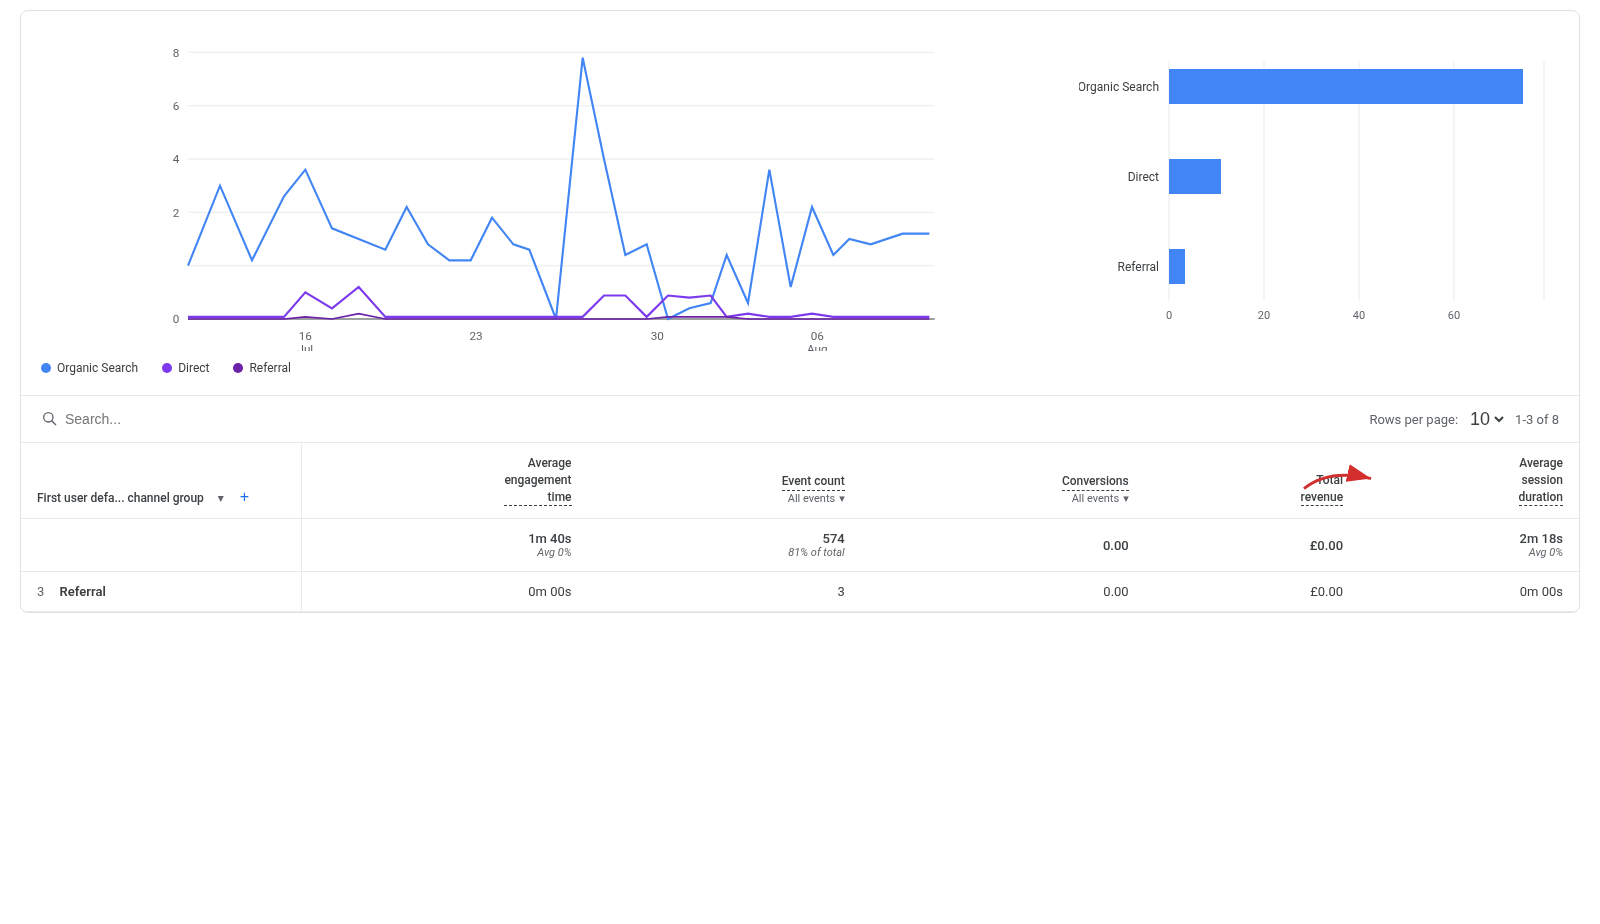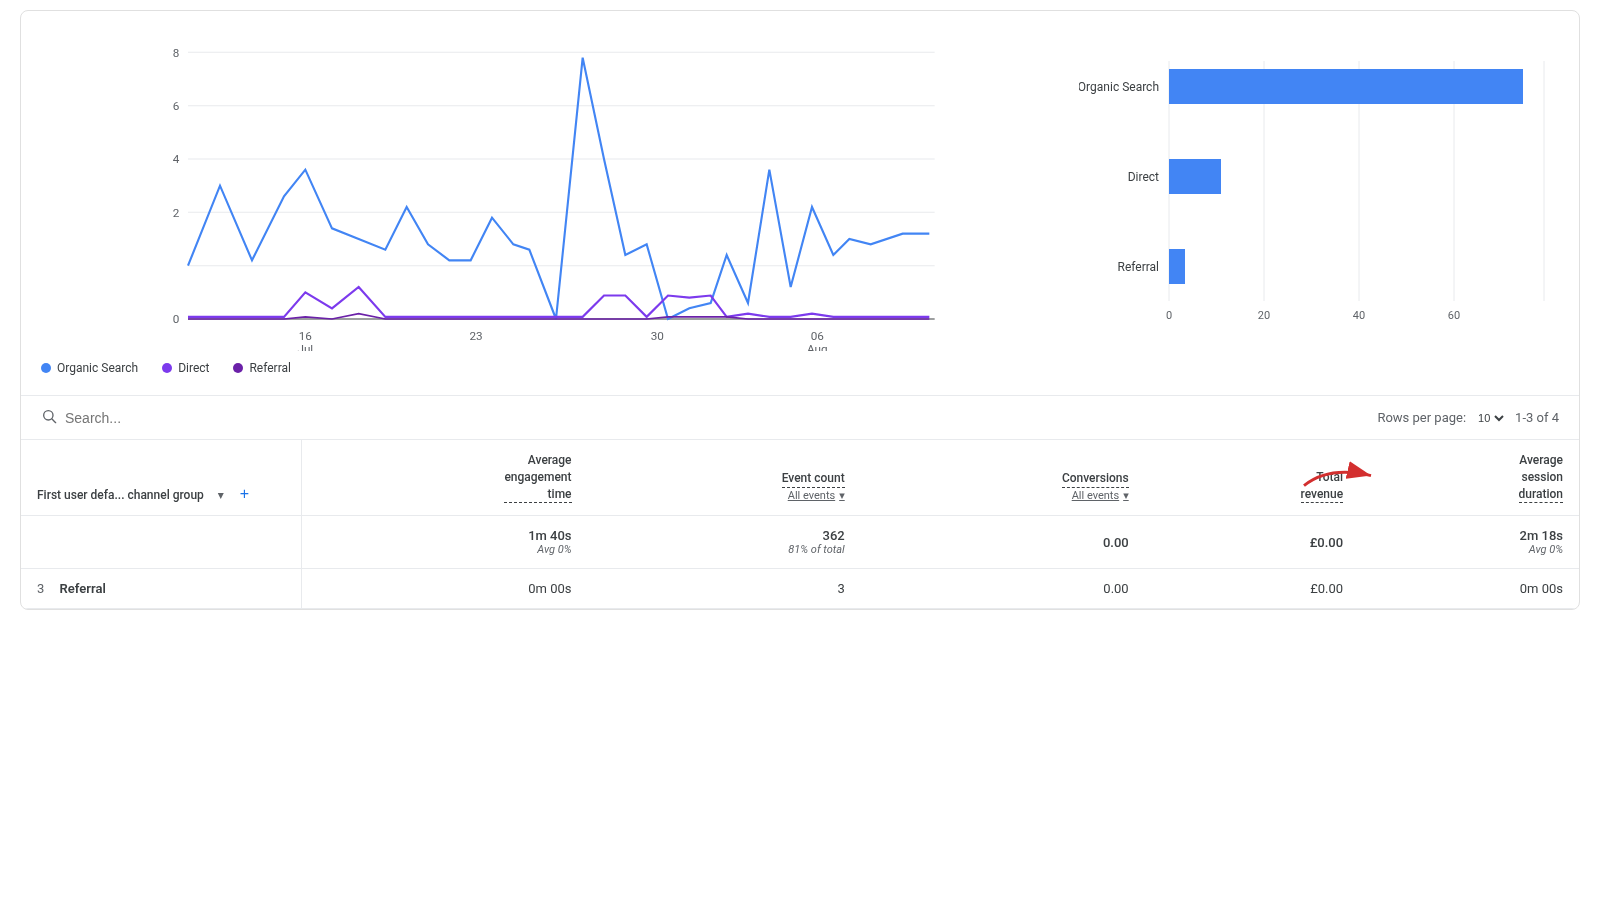--- a/index.html
+++ b/index.html
@@ -88,21 +88,21 @@
       font-size: 13px;
       color: #3c4043;
       margin-left: 42px;
     }
     .rows-per-page-label {
       color: #5f6368;
     }
     .rows-select {
       border: none;
       background: transparent;
-      font-size: 11px;
+      font-size: 18px;
       color: #3c4043;
       cursor: pointer;
       font-weight: 500;
     }
     .page-info {
       color: #5f6368;
     }
     
     .data-table {
       width: 100%;
@@ -122,21 +122,20 @@
       text-align: left;
     }
     .data-table th .sub-label {
       font-size: 11px;
       color: #5f6368;
       font-weight: 400;
       display: flex;
       align-items: center;
       justify-content: flex-end;
       gap: 4px;
-      text-decoration: underline;
     }
     .data-table th .th-title {
       border-bottom: 1px dashed #3c4043;
       display: inline-block;
     }
     .data-table td {
       text-align: right;
       padding: 12px 16px;
       border-bottom: 1px solid #e8eaed;
       font-size: 13px;
@@ -275,21 +274,21 @@
         </span>
         <input class="search-input" type="text" placeholder="Search..." style="">
       </div>
       <div class="search-right">
         <span class="rows-per-page-label">Rows per page:</span>
         <select class="rows-select">
           <option>10</option>
           <option>25</option>
           <option>50</option>
         </select>
-        <span class="page-info">1-3 of 4</span>
+        <span class="page-info">1-3 of 8</span>
       </div>
     </div>
 
     <table class="data-table">
       <thead>
         <tr>
           <th class="left-align" style="width:280px;">
             <div class="channel-header">
               <span>First user defa... channel group</span>
               <span class="dropdown-arrow">▾</span>
@@ -330,21 +329,21 @@
           </th>
         </tr>
 
         <tr class="totals-row">
           <td class="left-align"></td>
           <td class="table-divider">
             <span>1m 40s</span>
             <span class="sub-value">Avg 0%</span>
           </td>
           <td>
-            <span>362</span>
+            <span>574</span>
             <span class="sub-value">81% of total</span>
           </td>
           <td>0.00</td>
           <td>£0.00</td>
           <td>
             <span>2m 18s</span>
             <span class="sub-value">Avg 0%</span>
           </td>
         </tr>
       </thead>

